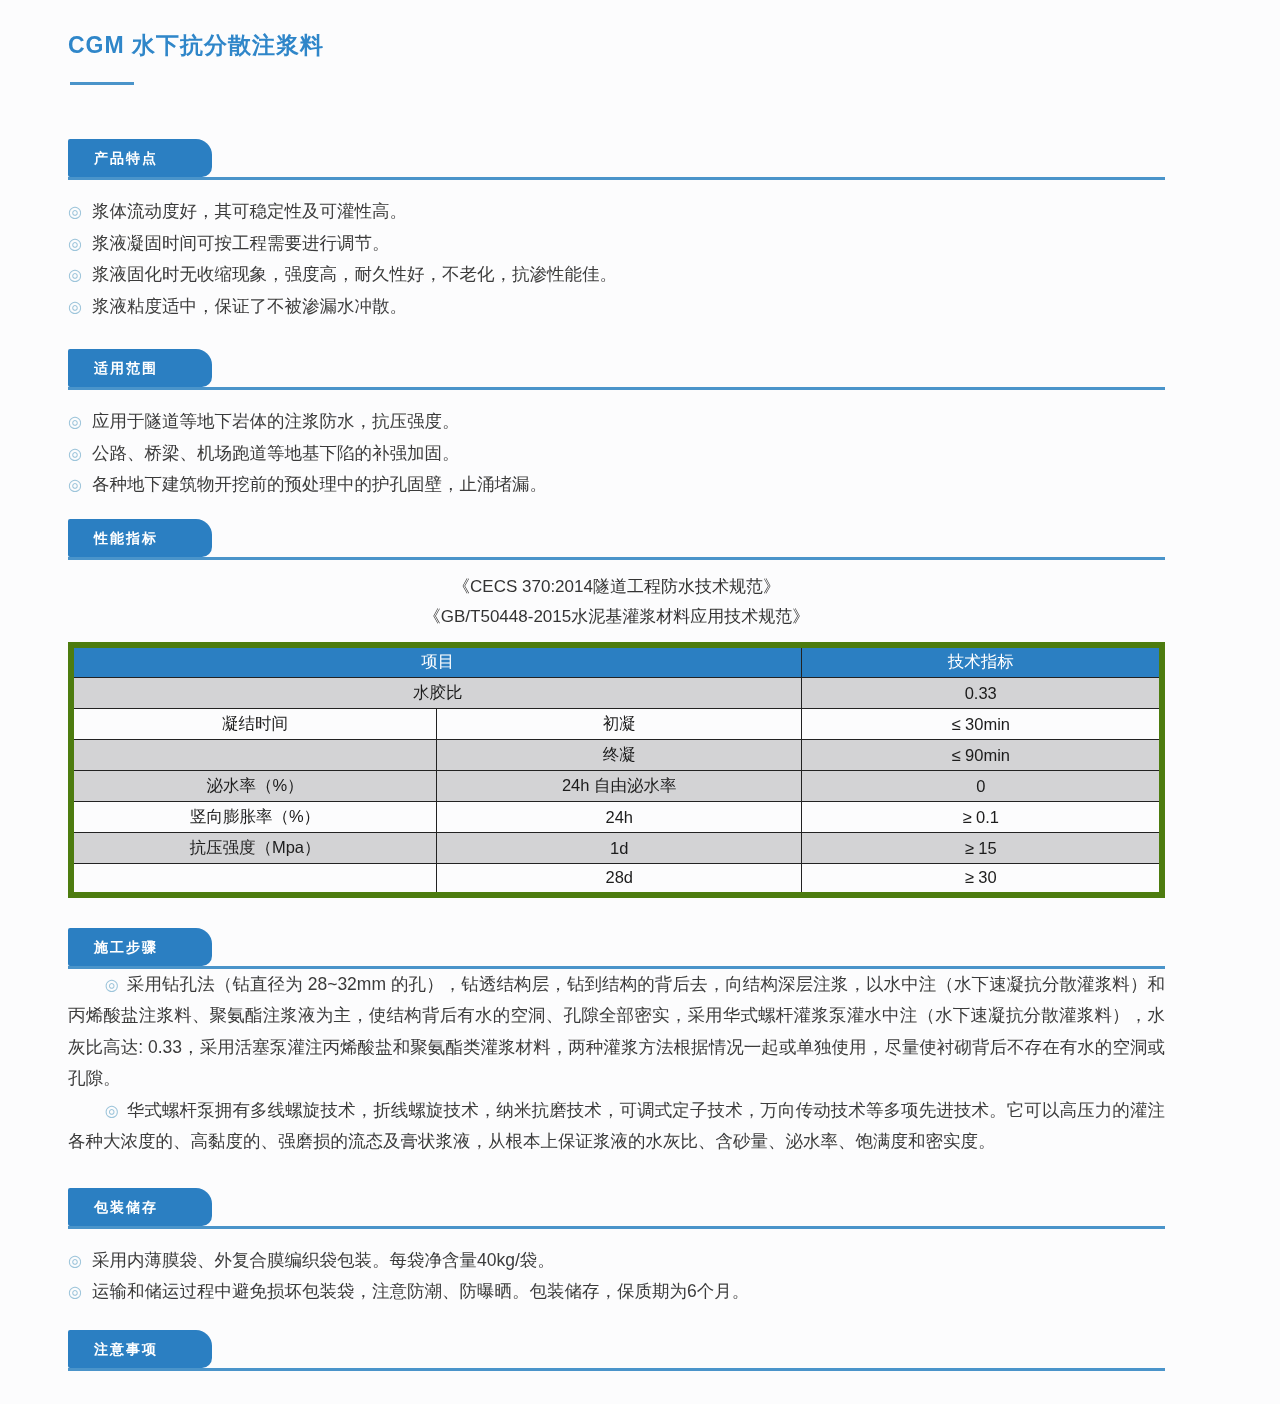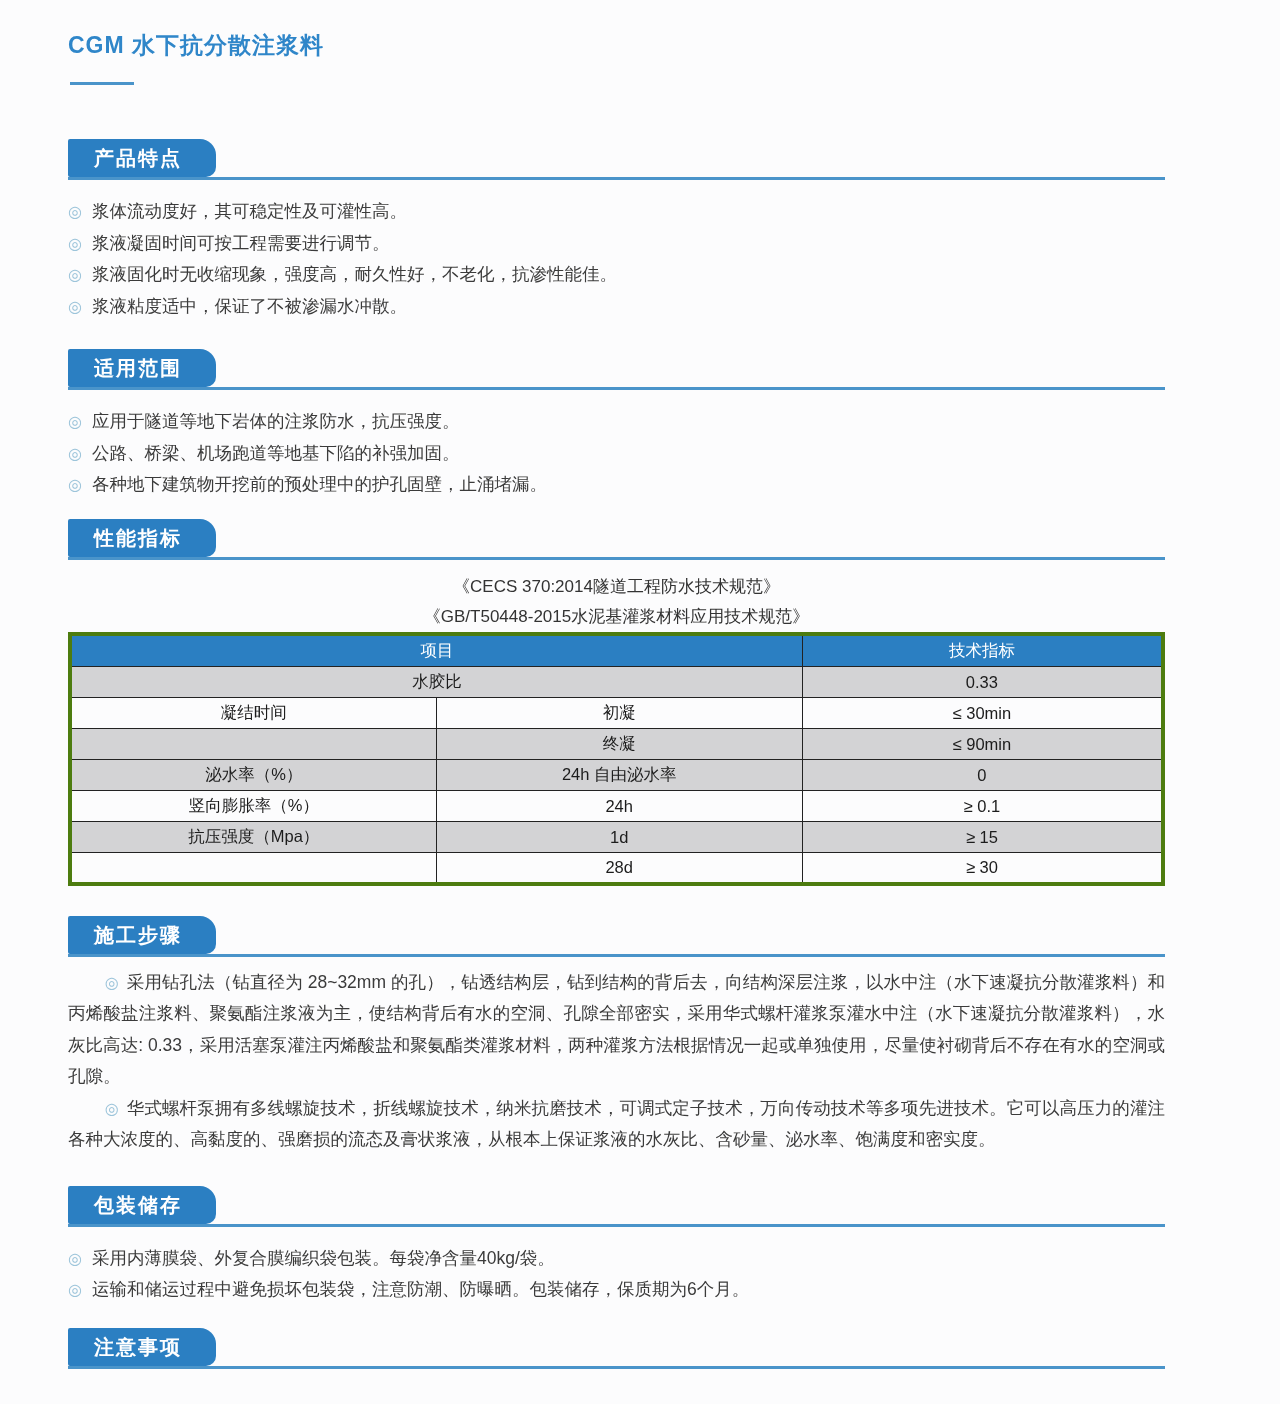--- a/index.html
+++ b/index.html
@@ -28,54 +28,54 @@
   #sec-features{margin-top:54px;}
   #sec-scope{margin-top:27px;}
   #sec-performance{margin-top:18px;}
   #sec-steps{margin-top:30px;}
   #sec-packaging{margin-top:30px;}
   #sec-notes{margin-top:22px;}
 
   .sec-head{border-bottom:3px solid var(--line);line-height:0;}
   .badge{
     display:inline-block;background:var(--accent);color:#fff;
-    font-size:20px;font-weight:bold;line-height:24px;
-    padding:7px 34px 7px 26px;letter-spacing:2px;
+    font-size:14px;font-weight:bold;line-height:24px;
+    padding:7px 54px 7px 26px;letter-spacing:2px;
     border-radius:2px 16px 10px 2px;
   }
 
   ul.bullets{list-style:none;margin:16px 0 0;padding:0;}
   ul.bullets li{
     display:flex;align-items:baseline;
     font-size:17.5px;line-height:31.5px;color:var(--text);
   }
   .ring{
     color:#9cc4da;font-size:16px;margin-right:10px;flex:0 0 auto;
   }
 
   ul.refs{list-style:none;margin:12px 0 0;padding:0;}
   ul.refs li{
     text-align:center;font-size:17px;line-height:30px;color:#333;
   }
 
   table.spec{
     width:100%;border-collapse:collapse;table-layout:fixed;
-    border:4px solid #4d7c0f;
+    margin-top:10px;border:6px solid #4d7c0f;
   }
   table.spec th,table.spec td{
     border:1.5px solid #222;height:31px;padding:0 6px;
     text-align:center;vertical-align:middle;
     font-size:16.5px;color:#1c1c1c;overflow:hidden;white-space:nowrap;
   }
   table.spec th{
     background:var(--accent);color:#fff;font-weight:normal;height:33px;
   }
   table.spec tr.shade td{background:var(--shade);}
 
-  .steps-body{margin-top:10px;}
+  .steps-body{}
   .steps-body p{
     margin:0;font-size:17.5px;line-height:31.5px;color:var(--text);
     text-align:justify;text-indent:2.1em;
   }
   .steps-body p .ring{margin-right:8px;}
 </style>
 </head>
 <body>
 
 <div class="page">

